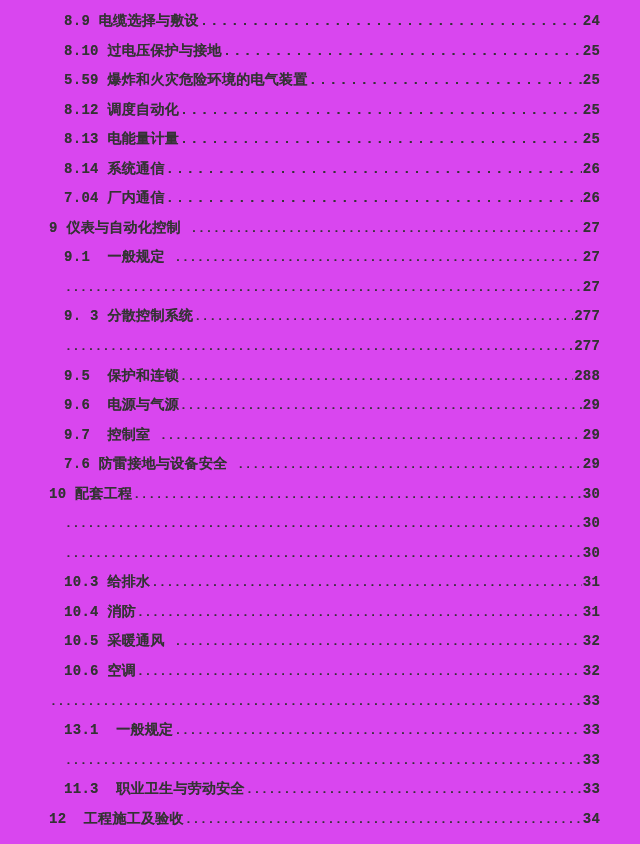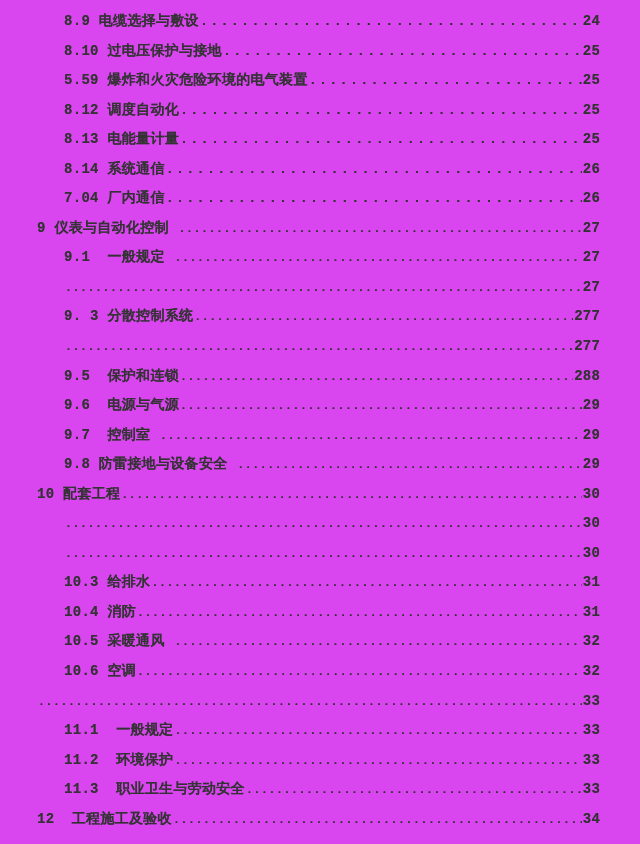--- a/index.html
+++ b/index.html
@@ -26,21 +26,21 @@
     display: flex;
     align-items: baseline;
     height: 29.55px;
     line-height: 29.55px;
     padding-right: 40px;
     box-sizing: border-box;
     font-size: 14px;
     letter-spacing: 0.3px;
     text-shadow: 0 0 0.5px rgba(50,50,50,0.55);
   }
-  .level1 { padding-left: 37px; }
+  .level1 { padding-left: 49px; }
   .level2 { padding-left: 64px; }
   .label {
     white-space: pre;
     flex: 0 0 auto;
   }
   .leader {
     flex: 1 1 auto;
     overflow: hidden;
     white-space: nowrap;
     margin: 0 1px;
@@ -132,21 +132,21 @@
         <span class="label">9.6  电源与气源</span>
         <span class="leader">............................................................................................................................................................................................................................................................................................................</span>
         <span class="page-num">29</span>
       </div>
       <div class="row level2 fine">
         <span class="label">9.7  控制室 </span>
         <span class="leader">............................................................................................................................................................................................................................................................................................................</span>
         <span class="page-num">29</span>
       </div>
       <div class="row level2 fine">
-        <span class="label">9.8 防雷接地与设备安全 </span>
+        <span class="label">7.6 防雷接地与设备安全 </span>
         <span class="leader">............................................................................................................................................................................................................................................................................................................</span>
         <span class="page-num">29</span>
       </div>
       <div class="row level1 fine">
         <span class="label">10 配套工程</span>
         <span class="leader">............................................................................................................................................................................................................................................................................................................</span>
         <span class="page-num">30</span>
       </div>
       <div class="row level2 fine">
         <span class="leader">............................................................................................................................................................................................................................................................................................................</span>
@@ -174,26 +174,25 @@
       <div class="row level2 fine">
         <span class="label">10.6 空调</span>
         <span class="leader">............................................................................................................................................................................................................................................................................................................</span>
         <span class="page-num">32</span>
       </div>
       <div class="row level1 fine">
         <span class="leader">............................................................................................................................................................................................................................................................................................................</span>
         <span class="page-num">33</span>
       </div>
       <div class="row level2 fine">
-        <span class="label">11.1  一般规定</span>
-        <span class="leader">............................................................................................................................................................................................................................................................................................................</span>
-        <span class="page-num">33</span>
-      </div>
-      <div class="row level2 fine">
-        <span class="label">11.2  环境保护</span>
+        <span class="label">13.1  一般规定</span>
+        <span class="leader">............................................................................................................................................................................................................................................................................................................</span>
+        <span class="page-num">33</span>
+      </div>
+      <div class="row level2 fine">
         <span class="leader">............................................................................................................................................................................................................................................................................................................</span>
         <span class="page-num">33</span>
       </div>
       <div class="row level2 fine">
         <span class="label">11.3  职业卫生与劳动安全</span>
         <span class="leader">............................................................................................................................................................................................................................................................................................................</span>
         <span class="page-num">33</span>
       </div>
       <div class="row level1 fine">
         <span class="label">12  工程施工及验收</span>

